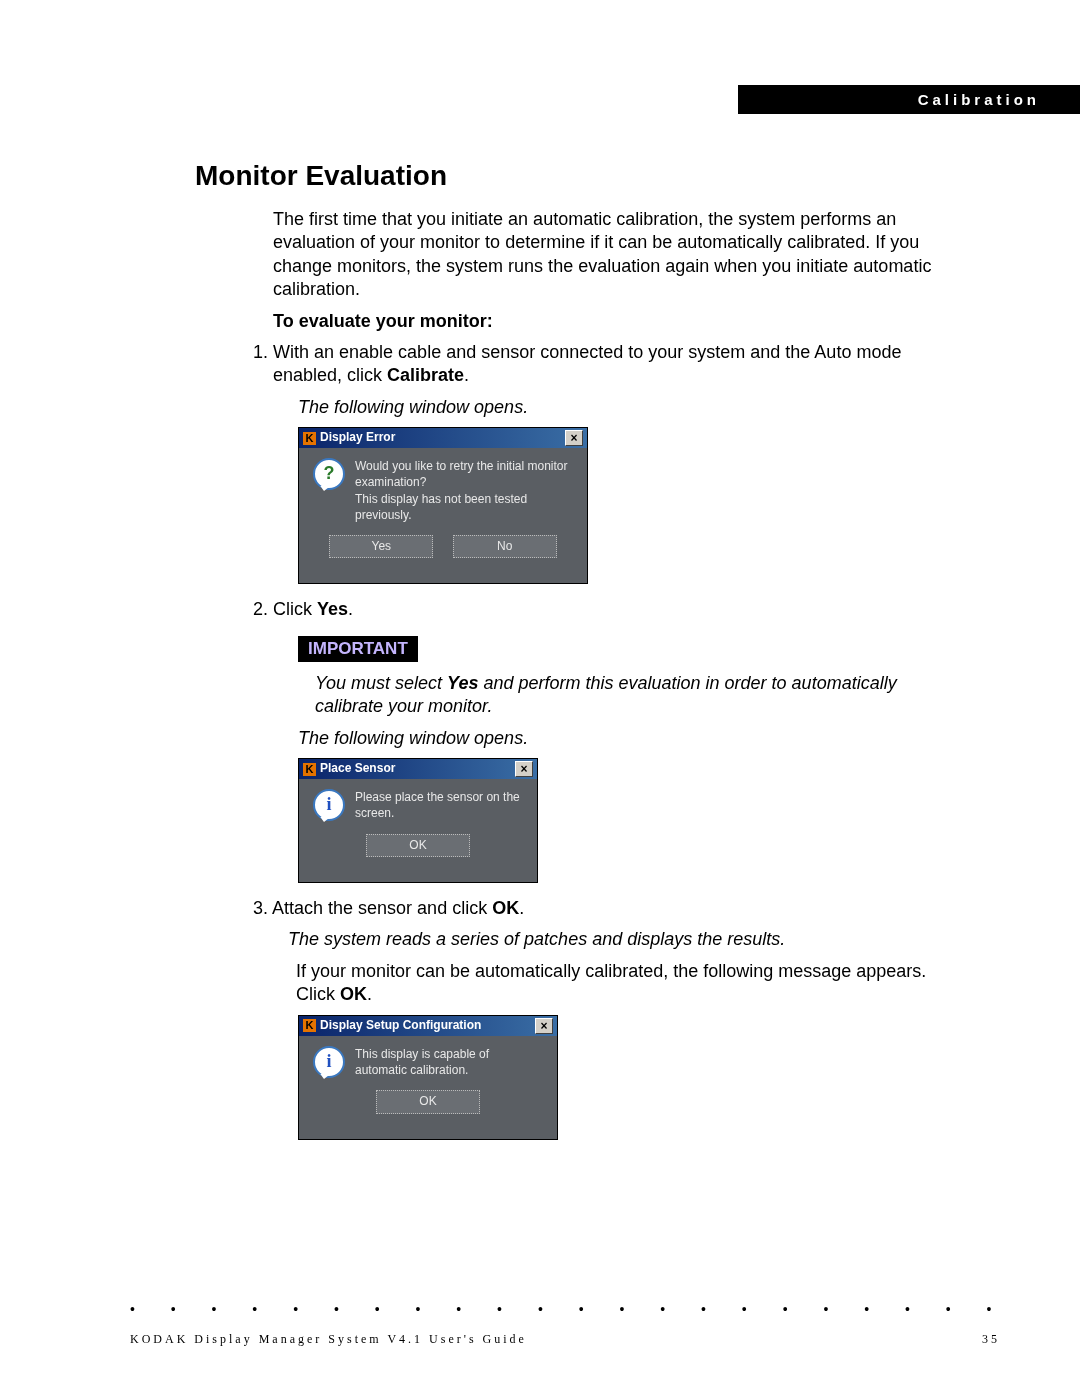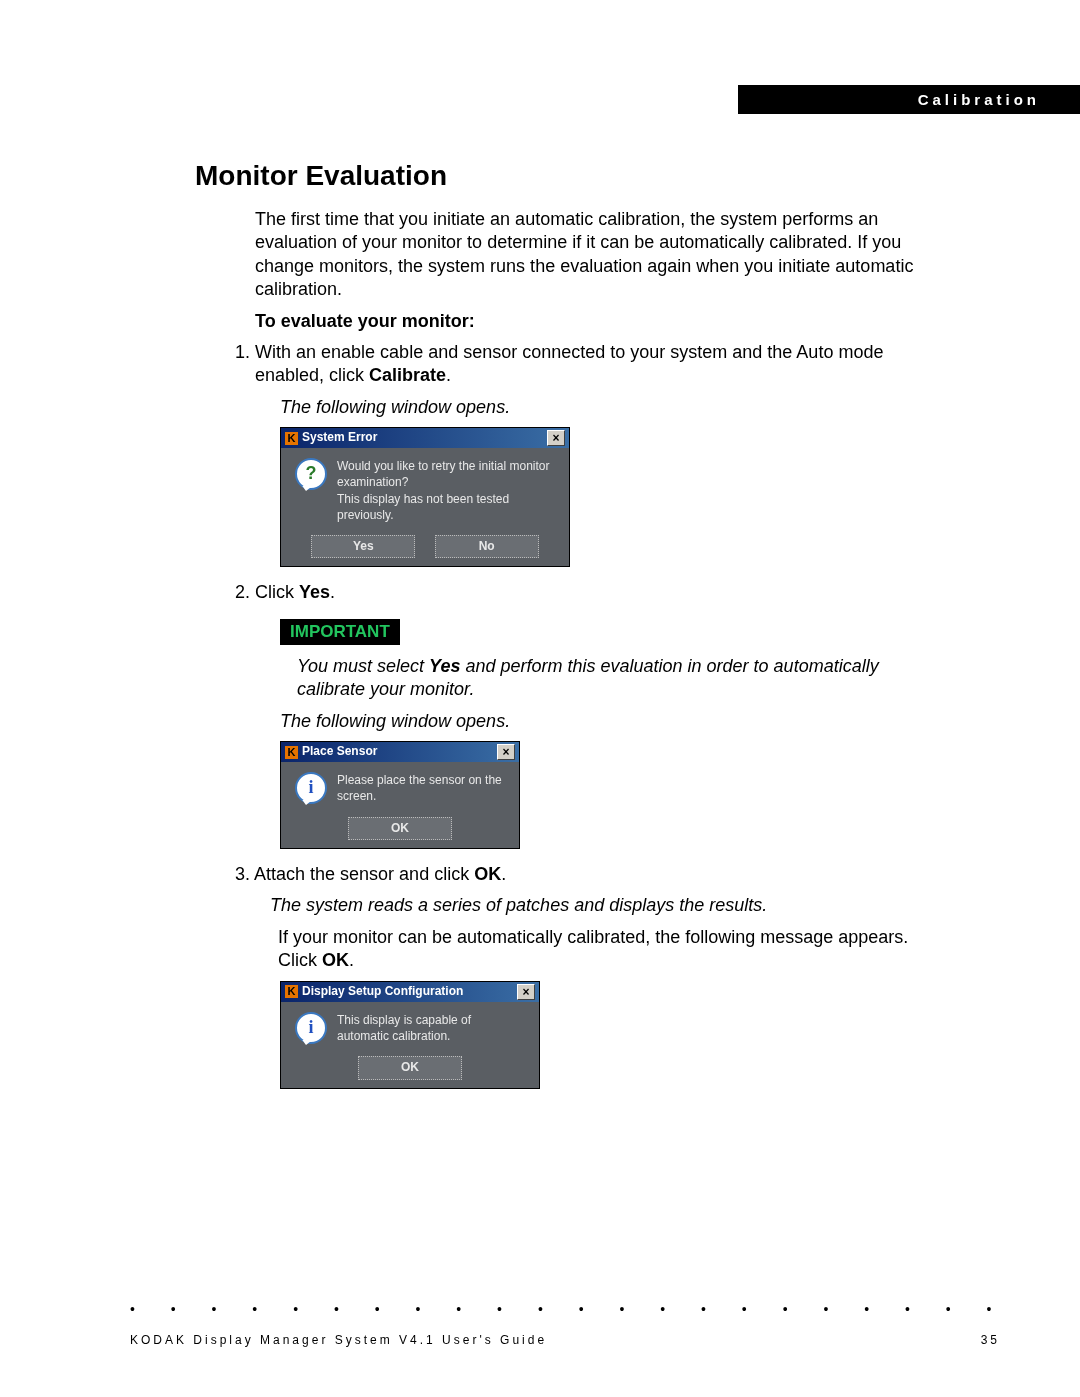--- a/index.html
+++ b/index.html
@@ -31,33 +31,33 @@
   .section-title {
     position: absolute;
     top: 160px;
     left: 195px;
     font-size: 28px;
     font-weight: bold;
   }
   .content {
     position: absolute;
     top: 200px;
-    left: 255px;
+    left: 273px;
     width: 680px;
     font-size: 18px;
     line-height: 1.3;
   }
   .content p { margin: 8px 0; }
   .subhead { font-weight: bold; margin-top: 20px; }
   .step { margin-left: 25px; text-indent: -20px; }
   .italic { font-style: italic; }
   .important-tag {
     display: inline-block;
     background: #000;
-    color: #22c55e;
+    color: #c4b5fd;
     font-weight: bold;
     padding: 2px 10px;
     font-size: 17px;
     margin: 6px 0 2px 25px;
   }
   .dialog {
     margin: 8px 0 14px 25px;
     border: 1px solid #000;
     background: #5a5e63;
     color: #e8e8e8;
@@ -100,38 +100,39 @@
     position: relative;
   }
   .balloon::after {
     content: ""; position: absolute; bottom: -8px; left: 4px;
     border: 5px solid transparent; border-top-color: #fff;
     transform: skewX(-15deg);
   }
   .balloon .q { color: #2a7a2a; font-weight: bold; font-size: 18px; }
   .balloon .i { color: #2050c0; font-weight: bold; font-size: 18px; font-family: Georgia, serif; }
   .dlg-text { line-height: 1.35; }
-  .btnrow { text-align: center; padding: 8px 0 8px 0; font-weight: bold; }
+  .btnrow { text-align: center; padding: 8px 0 25px 0; }
   .dlg-btn {
     display: inline-block;
     min-width: 70px;
     padding: 3px 16px;
     margin: 0 8px;
     background: #6a6e73;
     color: #e8e8e8;
     border: 1px dotted #bbb;
     font-size: 12px;
   }
   .footer {
     position: absolute;
     left: 130px;
     right: 80px;
     bottom: 50px;
     font-size: 12px;
     letter-spacing: 3px;
+    font-family: Liberation Serif, serif;
   }
   .dotrule {
     position: absolute;
     left: 130px; right: 80px; bottom: 80px;
     font-size: 14px; letter-spacing: 16px; color:#000;
     white-space: nowrap; overflow:hidden;
   }
   .page-num { float: right; letter-spacing: 3px; font-size: 12px; }
 </style>
 </head>
@@ -154,21 +155,21 @@
       <span>With an enable cable and sensor connected to your system and the Auto mode enabled, click </span><b>Calibrate</b><span>.</span>
     </p>
 
     <p class="italic" style="margin-left:25px">The following window opens.</p>
 
     
     <div class="dialog" style="width:290px">
       <div class="titlebar">
         <span class="tleft">
           <span class="kodak-chip">K</span>
-          <span>System Error</span>
+          <span>Display Error</span>
         </span>
         <span class="closebtn">×</span>
       </div>
       <div class="dlg-body">
         <div class="balloon">
             <span class="q">?</span>
           </div>
         <div class="dlg-text">
           <div>Would you like to retry the initial monitor examination?</div>
           <div>This display has not been tested previously.</div>

